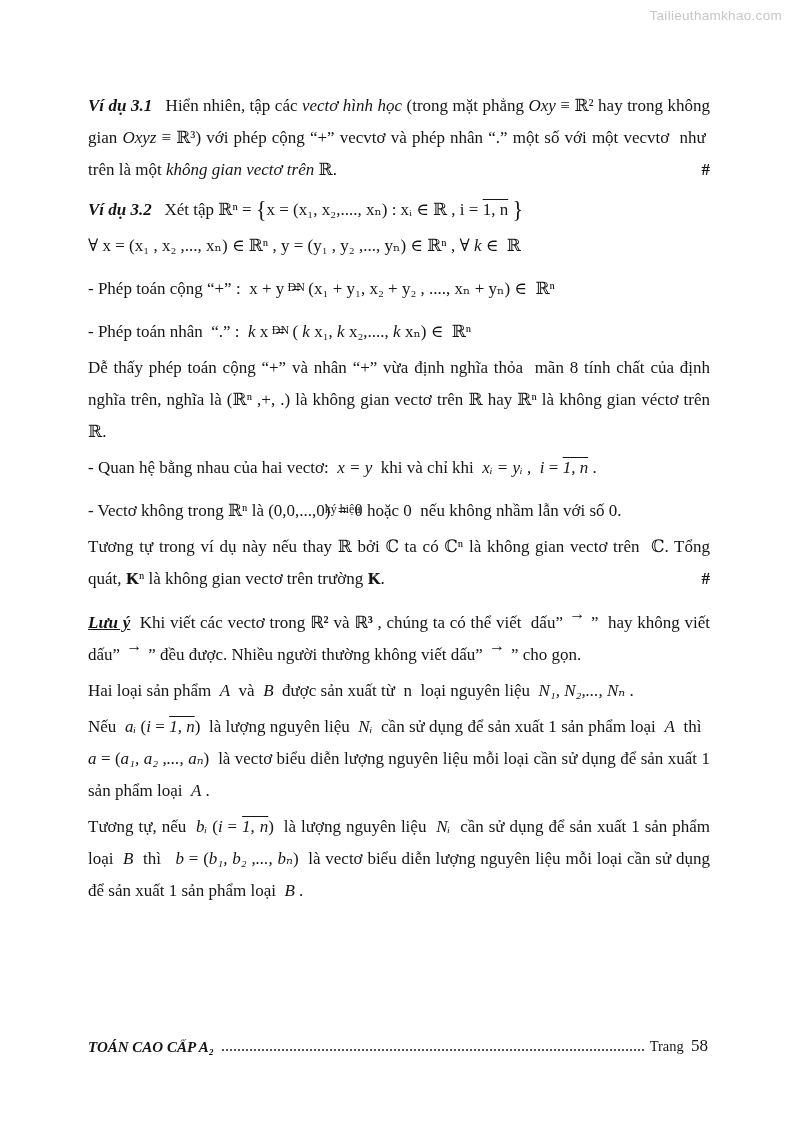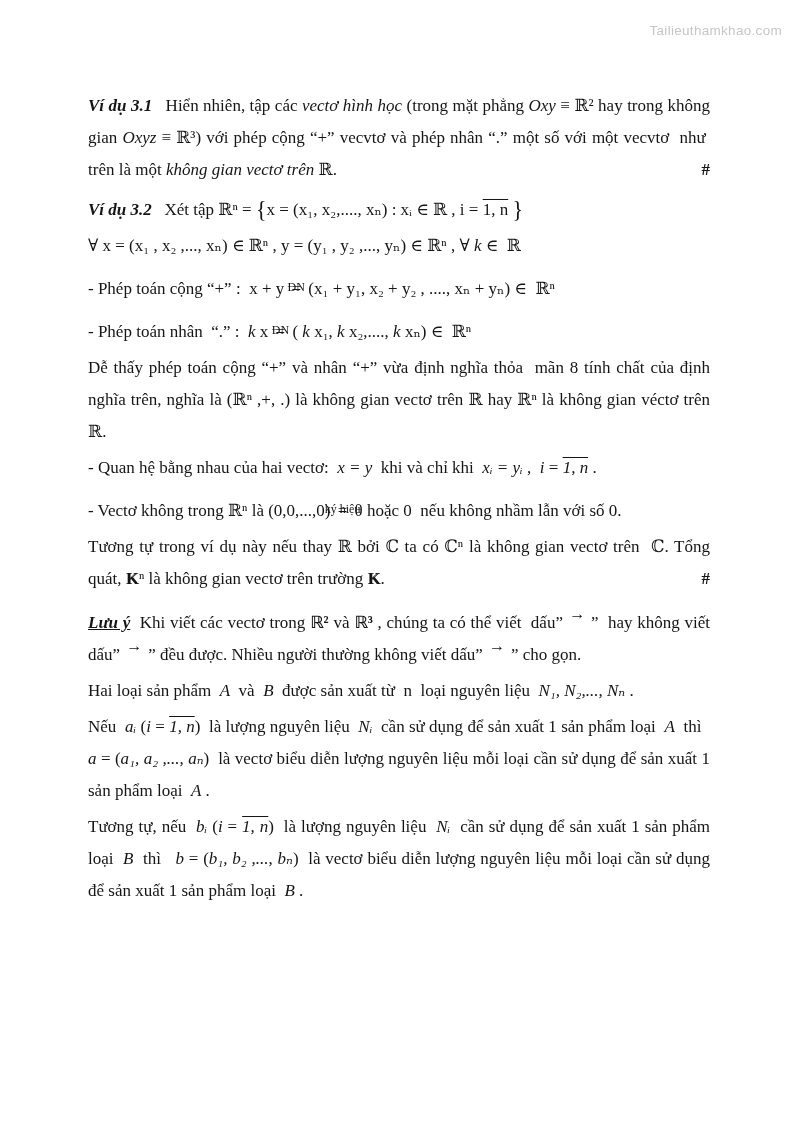--- a/index.html
+++ b/index.html
@@ -2,21 +2,21 @@
 <html><head>
 <meta charset="utf-8">
 <style>
   html,body{margin:0;padding:0;}
   body{
     width:794px;height:1123px;background:#ffffff;position:relative;overflow:hidden;
     font-family:"Liberation Serif","DejaVu Serif","DejaVu Sans",serif;color:#151515;
   }
   .page{position:absolute;inset:0;background:#fff;}
   .watermark{
-    position:absolute;top:23px;right:12px;
+    position:absolute;top:8px;right:12px;
     font-family:"Liberation Sans","DejaVu Sans",sans-serif;
     font-size:13.5px;color:#c6c6c6;letter-spacing:.3px;
     text-shadow:0 1px 0 #ffffff;
   }
   .content{position:absolute;left:88px;top:82px;width:622px;}
   p.para{margin:0 0 4px 0;font-size:17px;line-height:32px;text-align:justify;}
   p.ex{margin-top:8px;}
   p.note{margin-top:12px;}
   p.tall{padding-top:7px;}
   .i{font-style:italic;}
@@ -53,13 +53,18 @@
       <p class="para"><span>Dễ thấy phép toán cộng “+” và nhân “+” vừa định nghĩa thỏa&nbsp; mãn 8 tính chất của định nghĩa trên, nghĩa là (ℝⁿ ,+, .) là không gian vectơ trên ℝ hay ℝⁿ là không gian véctơ trên ℝ.</span></p>
       <p class="para"><span>- Quan hệ bằng nhau của hai vectơ:&nbsp; </span><span class="i">x = y</span><span>&nbsp; khi và chỉ khi&nbsp; </span><span class="i">xᵢ = yᵢ</span><span> ,&nbsp; </span><span class="i">i</span><span> = </span><span class="iov">1, n</span><span> .</span></p>
       <p class="para tall"><span>- Vectơ không trong ℝⁿ là (0,0,...,0) </span><span class="eqdn"><span class="eqtop">ký hiệu</span><span>=</span></span><span> θ hoặc 0&nbsp; nếu không nhầm lẫn với số 0.</span></p>
       <p class="para"><span>Tương tự trong ví dụ này nếu thay ℝ bởi ℂ ta có ℂⁿ là không gian vectơ trên&nbsp; ℂ. Tổng quát, </span><span class="bbk">K</span><span>ⁿ là không gian vectơ trên trường </span><span class="bbk">K</span><span>.</span><span class="hash">#</span></p>
       <p class="para note"><span class="biu">Lưu ý</span><span>&nbsp; Khi viết các vectơ trong </span><span class="b">ℝ²</span><span> và </span><span class="b">ℝ³</span><span> , chúng ta có thể viết&nbsp; dấu”</span><span class="arr">→</span><span>”&nbsp; hay không viết dấu”</span><span class="arr">→</span><span>” đều được. Nhiều người thường không viết dấu”</span><span class="arr">→</span><span>” cho gọn.</span></p>
       <p class="para"><span>Hai loại sản phẩm&nbsp; </span><span class="i">A</span><span>&nbsp; và&nbsp; </span><span class="i">B</span><span>&nbsp; được sản xuất từ&nbsp; n&nbsp; loại nguyên liệu&nbsp; </span><span class="i">N₁, N₂,..., Nₙ</span><span> .</span></p>
       <p class="para"><span>Nếu&nbsp; </span><span class="i">aᵢ</span><span> (</span><span class="i">i</span><span> = </span><span class="iov">1, n</span><span>)&nbsp; là lượng nguyên liệu&nbsp; </span><span class="i">Nᵢ</span><span>&nbsp; cần sử dụng để sản xuất 1 sản phẩm loại&nbsp; </span><span class="i">A</span><span>&nbsp; thì&nbsp;&nbsp; </span><span class="i">a</span><span> = (</span><span class="i">a₁, a₂ ,..., aₙ</span><span>)&nbsp; là vectơ biểu diễn lượng nguyên liệu mỗi loại cần sử dụng để sản xuất 1 sản phẩm loại&nbsp; </span><span class="i">A</span><span> .</span></p>
       <p class="para"><span>Tương tự, nếu&nbsp; </span><span class="i">bᵢ</span><span> (</span><span class="i">i</span><span> = </span><span class="iov">1, n</span><span>)&nbsp; là lượng nguyên liệu&nbsp; </span><span class="i">Nᵢ</span><span>&nbsp; cần sử dụng để sản xuất 1 sản phẩm loại&nbsp; </span><span class="i">B</span><span>&nbsp; thì&nbsp;&nbsp; </span><span class="i">b</span><span> = (</span><span class="i">b₁, b₂ ,..., bₙ</span><span>)&nbsp; là vectơ biểu diễn lượng nguyên liệu mỗi loại cần sử dụng để sản xuất 1 sản phẩm loại&nbsp; </span><span class="i">B</span><span> .</span></p>
     </div>
 
+  <div class="footer">
+    <span class="footer-title">TOÁN CAO CẤP A₂</span>
+    <span class="footer-leader"></span>
+    <span class="footer-page"><span>Trang</span>&nbsp; <span class="pageno">58</span></span>
+  </div>
 </div>
 
 </body></html>

